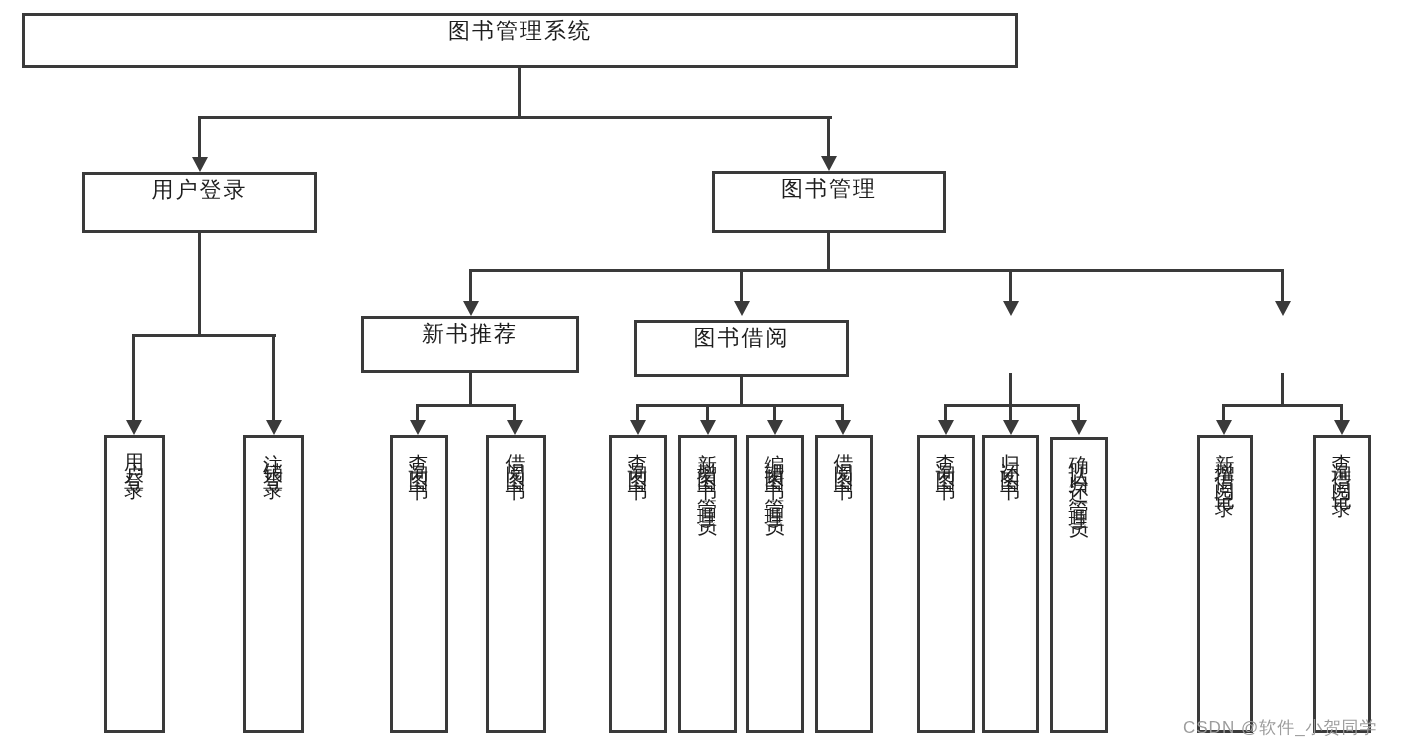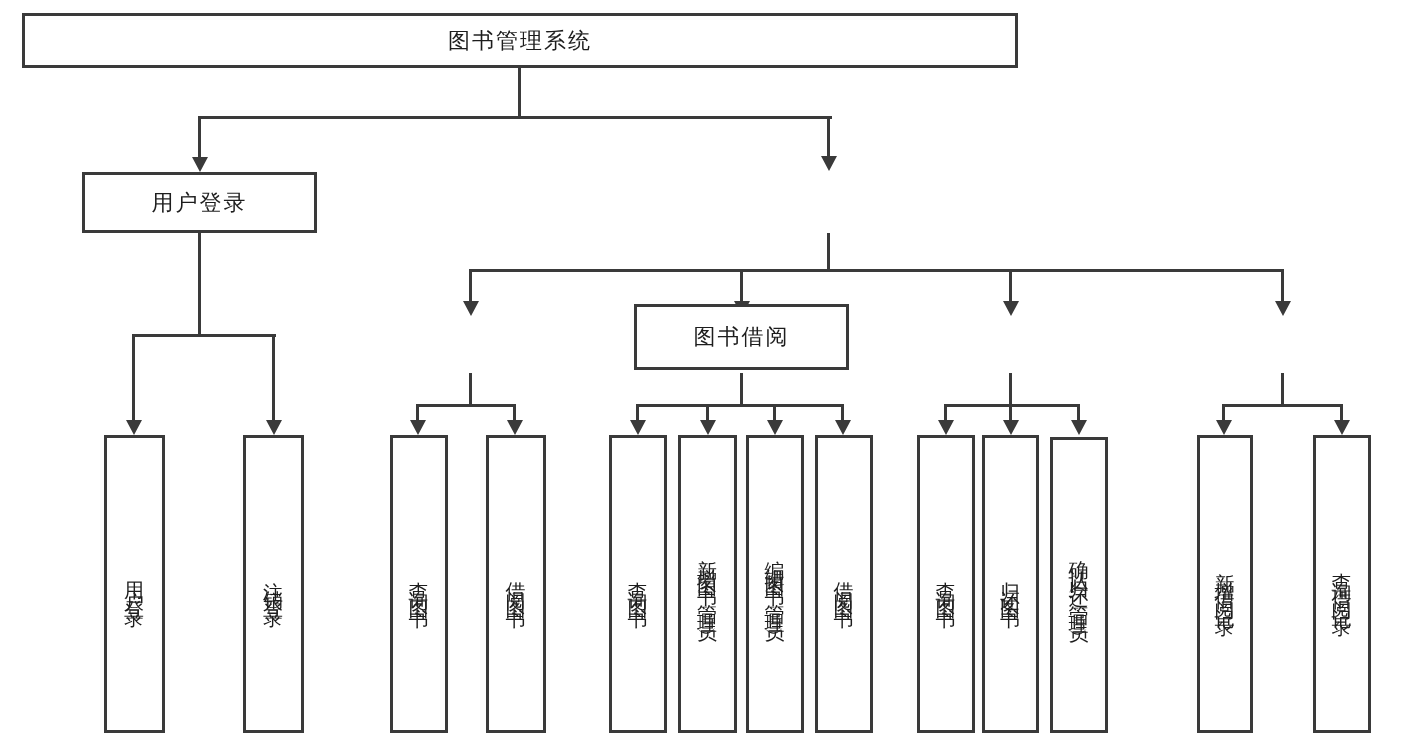--- a/index.html
+++ b/index.html
@@ -13,21 +13,21 @@
     position:relative;
     width:1405px;height:747px;
     background:var(--fill);
     font-family:"Liberation Sans","DejaVu Sans",sans-serif;
     overflow:hidden;
   }
   .node{
     position:absolute;box-sizing:border-box;
     background:var(--fill);
     border:3px solid var(--line);
-    display:flex;align-items:center;justify-content:center;
+    display:flex;align-items:flex-start;justify-content:center;
     color:var(--text);
     font-size:22px;letter-spacing:2px;
     text-align:center;
   }
   .leaf{font-size:20px;letter-spacing:0;}
   .vtxt{
     writing-mode:vertical-rl;
     text-orientation:mixed;
     letter-spacing:9px;
     line-height:1;
@@ -114,22 +114,28 @@
   <div class="vline" style="left:1340px;top:404px;height:18px"></div>
   <div class="arr" style="left:1334px;top:420px"></div>
 
   <div class="node" style="left:22px;top:13px;width:996px;height:55px">
     <span>图书管理系统</span>
   </div>
 
   <div class="node" style="left:82px;top:172px;width:235px;height:61px">
     <span>用户登录</span>
   </div>
+  <div class="node" style="left:712px;top:171px;width:234px;height:62px">
+    <span>图书管理</span>
+  </div>
 
-  <div class="node" style="left:634px;top:304px;width:215px;height:66px">
+  <div class="node" style="left:361px;top:316px;width:218px;height:57px">
+    <span>新书推荐</span>
+  </div>
+  <div class="node" style="left:634px;top:320px;width:215px;height:57px">
     <span>图书借阅</span>
   </div>
 
   <div class="node leaf" style="left:104px;top:435px;width:61px;height:298px">
     <span class="vtxt">用户登录</span>
   </div>
   <div class="node leaf" style="left:243px;top:435px;width:61px;height:298px">
     <span class="vtxt">注销登录</span>
   </div>
 
@@ -163,14 +169,15 @@
     <span class="vtxt">确认归还（管理员）</span>
   </div>
 
   <div class="node leaf" style="left:1197px;top:435px;width:56px;height:298px">
     <span class="vtxt">新增借阅记录</span>
   </div>
   <div class="node leaf" style="left:1313px;top:435px;width:58px;height:298px">
     <span class="vtxt">查询借阅记录</span>
   </div>
 
+  <div class="watermark">CSDN @软件_小贺同学</div>
 
 </div>
 
 </body></html>

